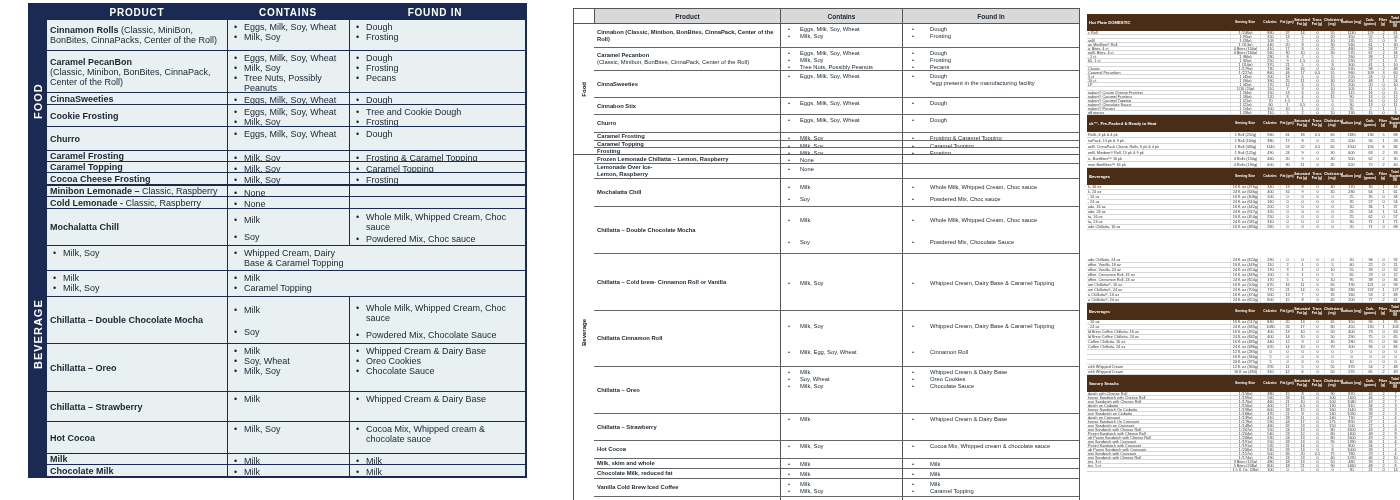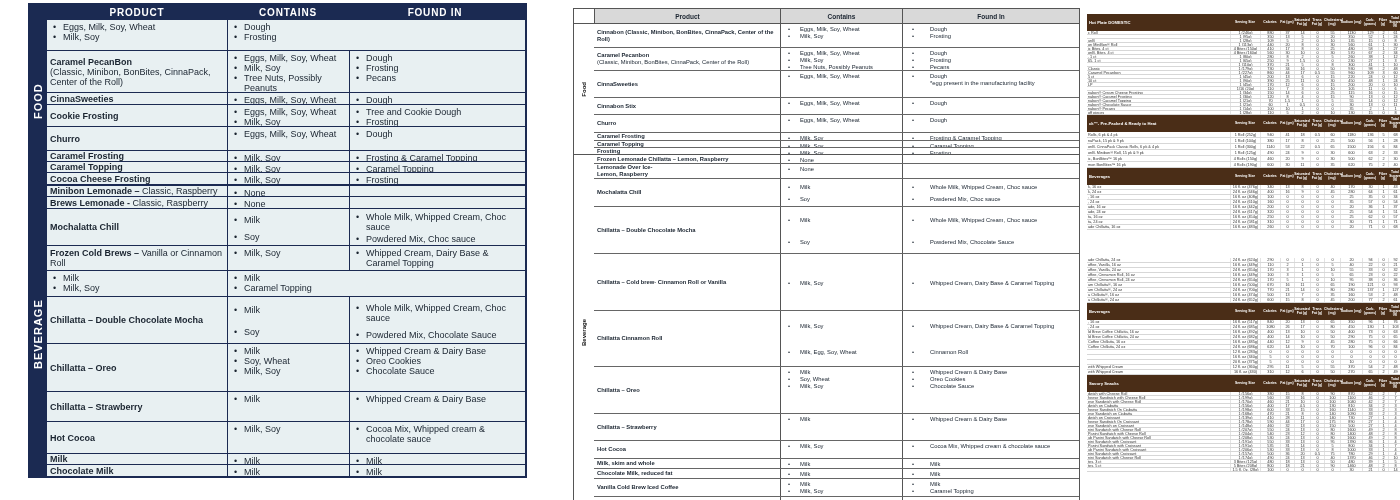--- a/index.html
+++ b/index.html
@@ -66,20 +66,23 @@
 
 <div class="lp">
   <div class="lp-grid">
     <div class="lp-head">
       <div>PRODUCT</div>
       <div>CONTAINS</div>
       <div>FOUND IN</div>
     </div>
     <div id="lp-body">
         <div class="lp-row" style="height: 31px;">
+          <div class="cell pcell ">
+            <div><b>Cinnamon Rolls</b><span> (Classic, MiniBon, BonBites, CinnaPacks, Center of the Roll)</span></div>
+          </div>
           <div class="cell">
             <ul class="blist">
               <li>Eggs, Milk, Soy, Wheat</li>
               <li>Milk, Soy</li>
             </ul>
           </div>
           <div class="cell">
             <ul class="blist">
               <li>Dough</li>
               <li>Frosting</li>
@@ -205,21 +208,21 @@
             <ul class="blist">
               <li>None</li>
             </ul>
           </div>
           <div class="cell">
             <ul class="blist"></ul>
           </div>
         </div>
         <div class="lp-row" style="height: 12px;">
           <div class="cell pcell ">
-            <div><b>Brews Lemonade -</b><span> Classic, Raspberry</span></div>
+            <div><b>Cold Lemonade -</b><span> Classic, Raspberry</span></div>
           </div>
           <div class="cell">
             <ul class="blist">
               <li>None</li>
             </ul>
           </div>
           <div class="cell">
             <ul class="blist"></ul>
           </div>
         </div>
@@ -234,23 +237,20 @@
             </ul>
           </div>
           <div class="cell">
             <ul class="blist spread">
               <li>Whole Milk, Whipped Cream, Choc sauce</li>
               <li>Powdered Mix, Choc sauce</li>
             </ul>
           </div>
         </div>
         <div class="lp-row" style="height: 25px;">
-          <div class="cell pcell ">
-            <div><b>Frozen Cold Brews –</b><span> Vanilla or Cinnamon Roll</span></div>
-          </div>
           <div class="cell">
             <ul class="blist">
               <li>Milk, Soy</li>
             </ul>
           </div>
           <div class="cell">
             <ul class="blist">
               <li>Whipped Cream, Dairy Base &amp; Caramel Topping</li>
             </ul>
           </div>

